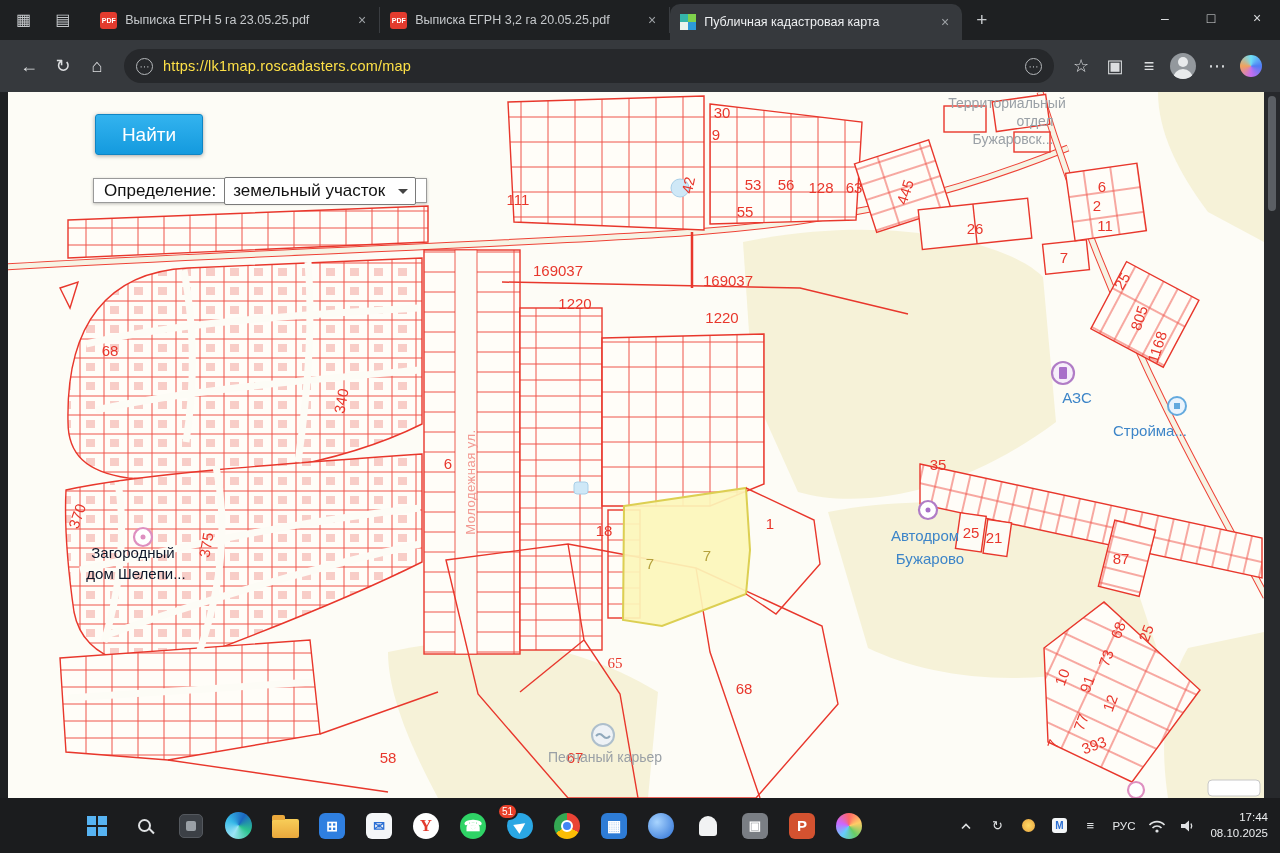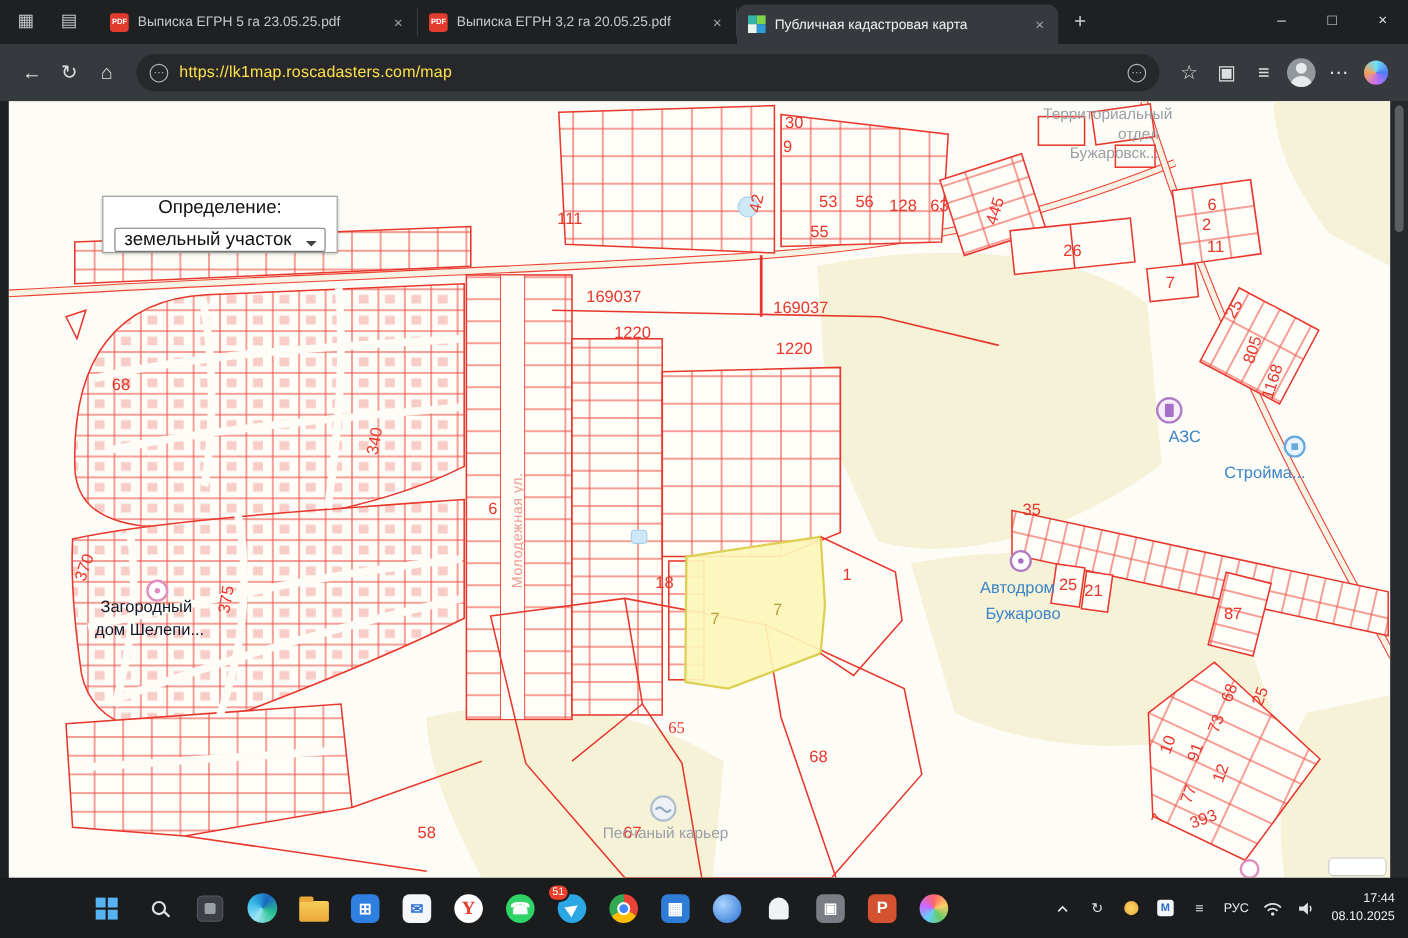--- a/index.html
+++ b/index.html
@@ -60,23 +60,23 @@
   #scroll-thumb { position:absolute; top:4px; left:4px; width:8px; height:115px; background:#5b5f64; border-radius:4px; }
 
   
   .search-row { position:absolute; left:87px; top:22px; display:flex; align-items:center; z-index:5; }
   #search-input { width:295px; height:41px; border:1px solid #8f8f8f; font-size:20px; padding:0 10px;
                   color:#111; background:#fff; box-shadow:0 1px 4px rgba(0,0,0,.35); outline:none;
                   font-family:"Liberation Sans",sans-serif; }
   #search-btn { width:108px; height:41px; margin-left:0; border:1px solid #0f85c4; border-radius:3px;
                 background:linear-gradient(#33b3ef,#149ade); color:#fff; font-size:19px; cursor:pointer;
                 box-shadow:0 1px 4px rgba(0,0,0,.35); font-family:"Liberation Sans",sans-serif; }
-  .filter-row { position:absolute; left:85px; top:86px; height:52px; background:#fff; z-index:5;
+  .filter-row { position:absolute; left:85px; top:86px; height:25px; background:#fff; z-index:5;
                 border:1px solid #9a9a9a; box-shadow:0 1px 3px rgba(0,0,0,.25);
-                display:flex; align-items:center; padding:0 10px; gap:8px;flex-direction:column; }
+                display:flex; align-items:center; padding:0 10px; gap:8px; }
   .filter-label { font-size:17px; color:#111; }
   .filter-select { position:relative; border:1px solid #7a7a7a; border-radius:2px; height:28px;
                    display:flex; align-items:center; padding:0 30px 0 8px; font-size:17px; color:#111;
                    background:#fff; cursor:pointer; }
   .caret { position:absolute; right:7px; top:11px; width:0; height:0;
            border:5px solid transparent; border-top-color:#444; }
 
   
   #taskbar { position:absolute; bottom:0; left:0; right:0; height:55px; background:#1b1c1e;
              display:flex; align-items:center; }
@@ -381,20 +381,21 @@
       <span class="mlabel blue" style="left: 1069px; top: 305px;">АЗС</span>
       <span class="mlabel blue" style="left: 1142px; top: 338px;">Стройма...</span>
       <span class="mlabel blue" style="left: 917px; top: 443px;">Автодром</span>
       <span class="mlabel blue" style="left: 922px; top: 466px;">Бужарово</span>
       <span class="mlabel pink" style="left: 125px; top: 460px;">Загородный</span>
       <span class="mlabel pink" style="left: 128px; top: 481px;">дом Шелепи...</span>
       <span class="mlabel gray" style="left: 597px; top: 665px;">Песчаный карьер</span>
     </div>
 
   <div class="search-row">
+    <button id="search-btn">Найти</button>
   </div>
   <div class="filter-row">
     <span class="filter-label">Определение:</span>
     <span class="filter-select">
       <span>земельный участок</span>
       <span class="caret"></span>
     </span>
   </div>
 </div>
 

